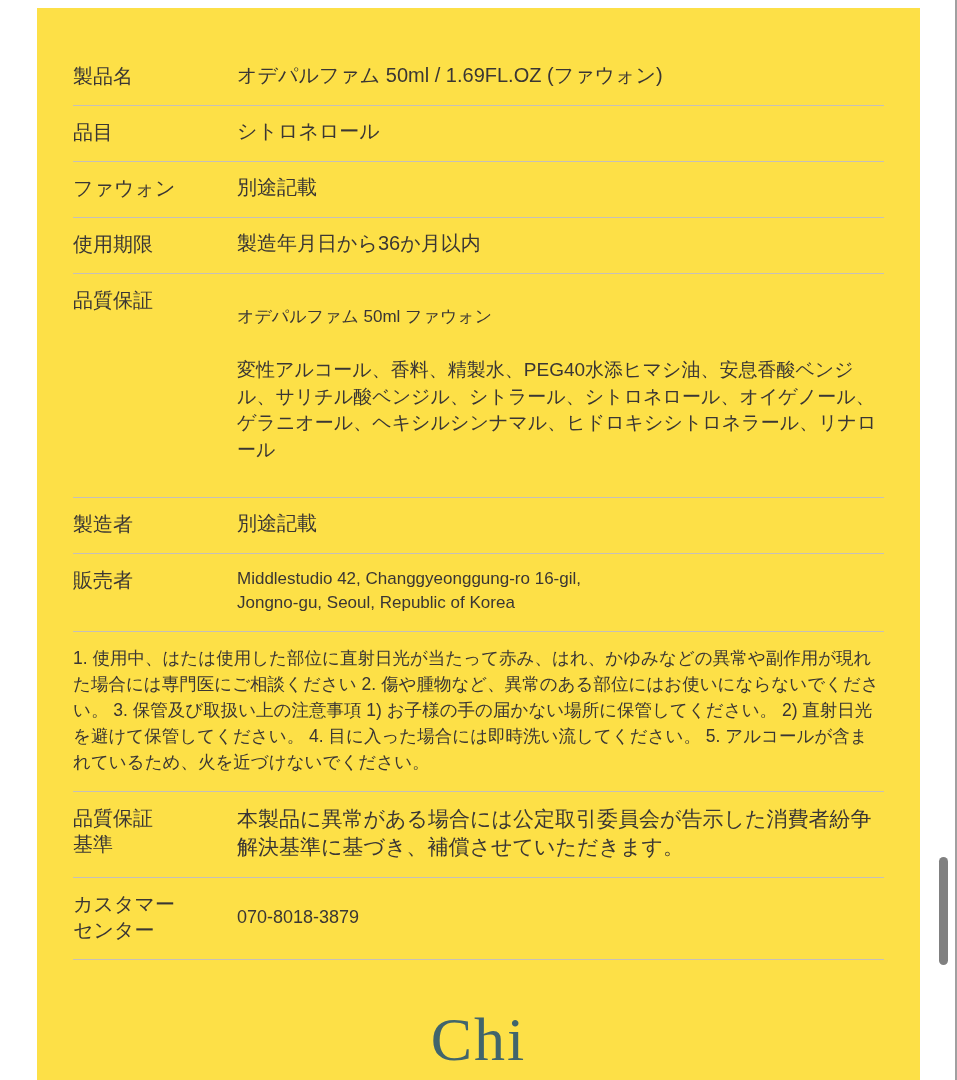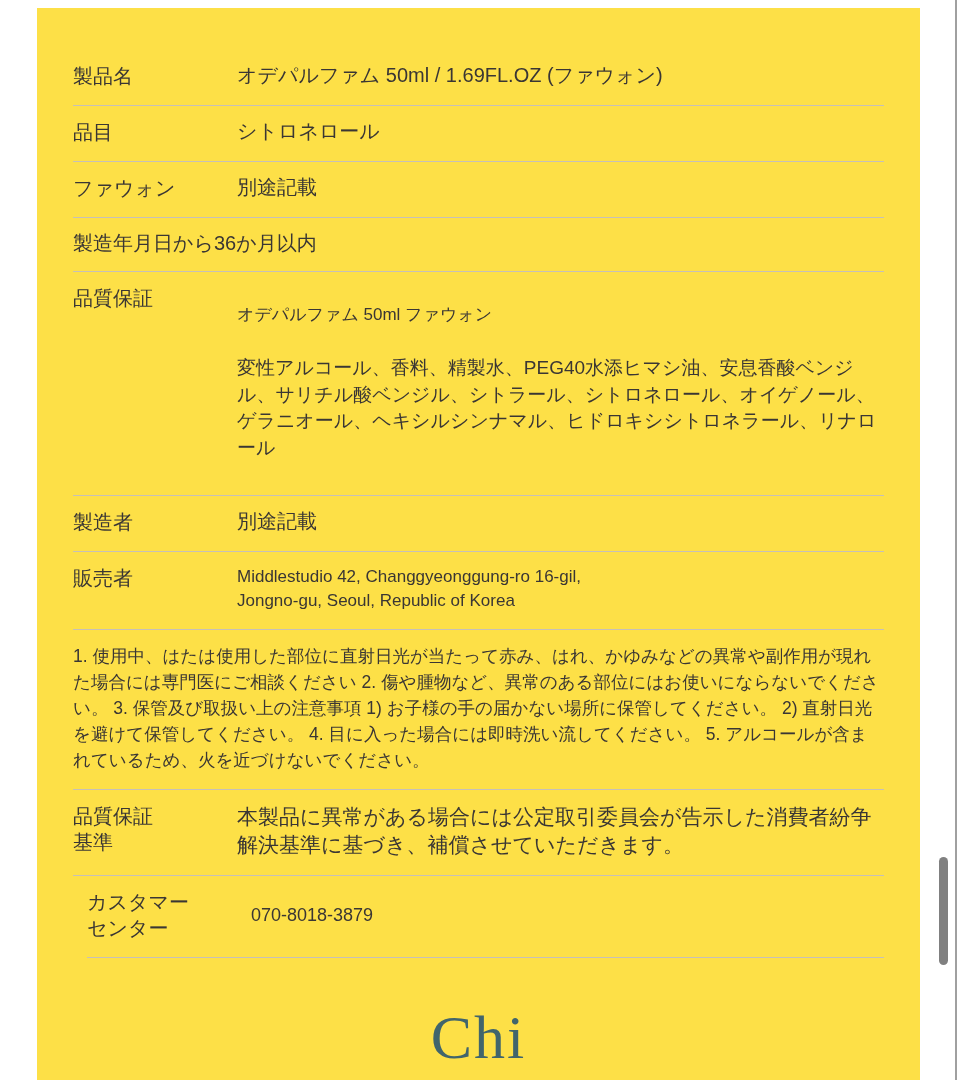--- a/index.html
+++ b/index.html
@@ -25,21 +25,21 @@
   }
   .spec-table {
     padding: 42px 36px 0 36px;
   }
   .row {
     display: flex;
     align-items: flex-start;
     padding: 13px 0 16px 0;
     border-bottom: 1px solid #c6c0b8;
   }
-  .row.center { align-items: center; margin-left: 14px; }
+  .row.center { align-items: center; }
   .label {
     flex: none;
     width: 164px;
     font-size: 20px;
     line-height: 26px;
     color: #3a3634;
     white-space: pre-line;
   }
   .value {
     flex: 1;
@@ -98,20 +98,21 @@
         <div class="label">品目</div>
         <div class="value v-lg">シトロネロール</div>
       </div>
 
       <div class="row">
         <div class="label">ファウォン</div>
         <div class="value v-lg">別途記載</div>
       </div>
 
       <div class="row">
+        <div class="label">使用期限</div>
         <div class="value v-lg">製造年月日から36か月以内</div>
       </div>
 
       <div class="row">
         <div class="label">品質保証</div>
         <div class="value">
           <div class="v-sm intro">オデパルファム 50ml ファウォン</div>
           <div class="v-md">変性アルコール、香料、精製水、PEG40水添ヒマシ油、安息香酸ベンジル、サリチル酸ベンジル、シトラール、シトロネロール、オイゲノール、ゲラニオール、ヘキシルシンナマル、ヒドロキシシトロネラール、リナロール</div>
         </div>
       </div>

